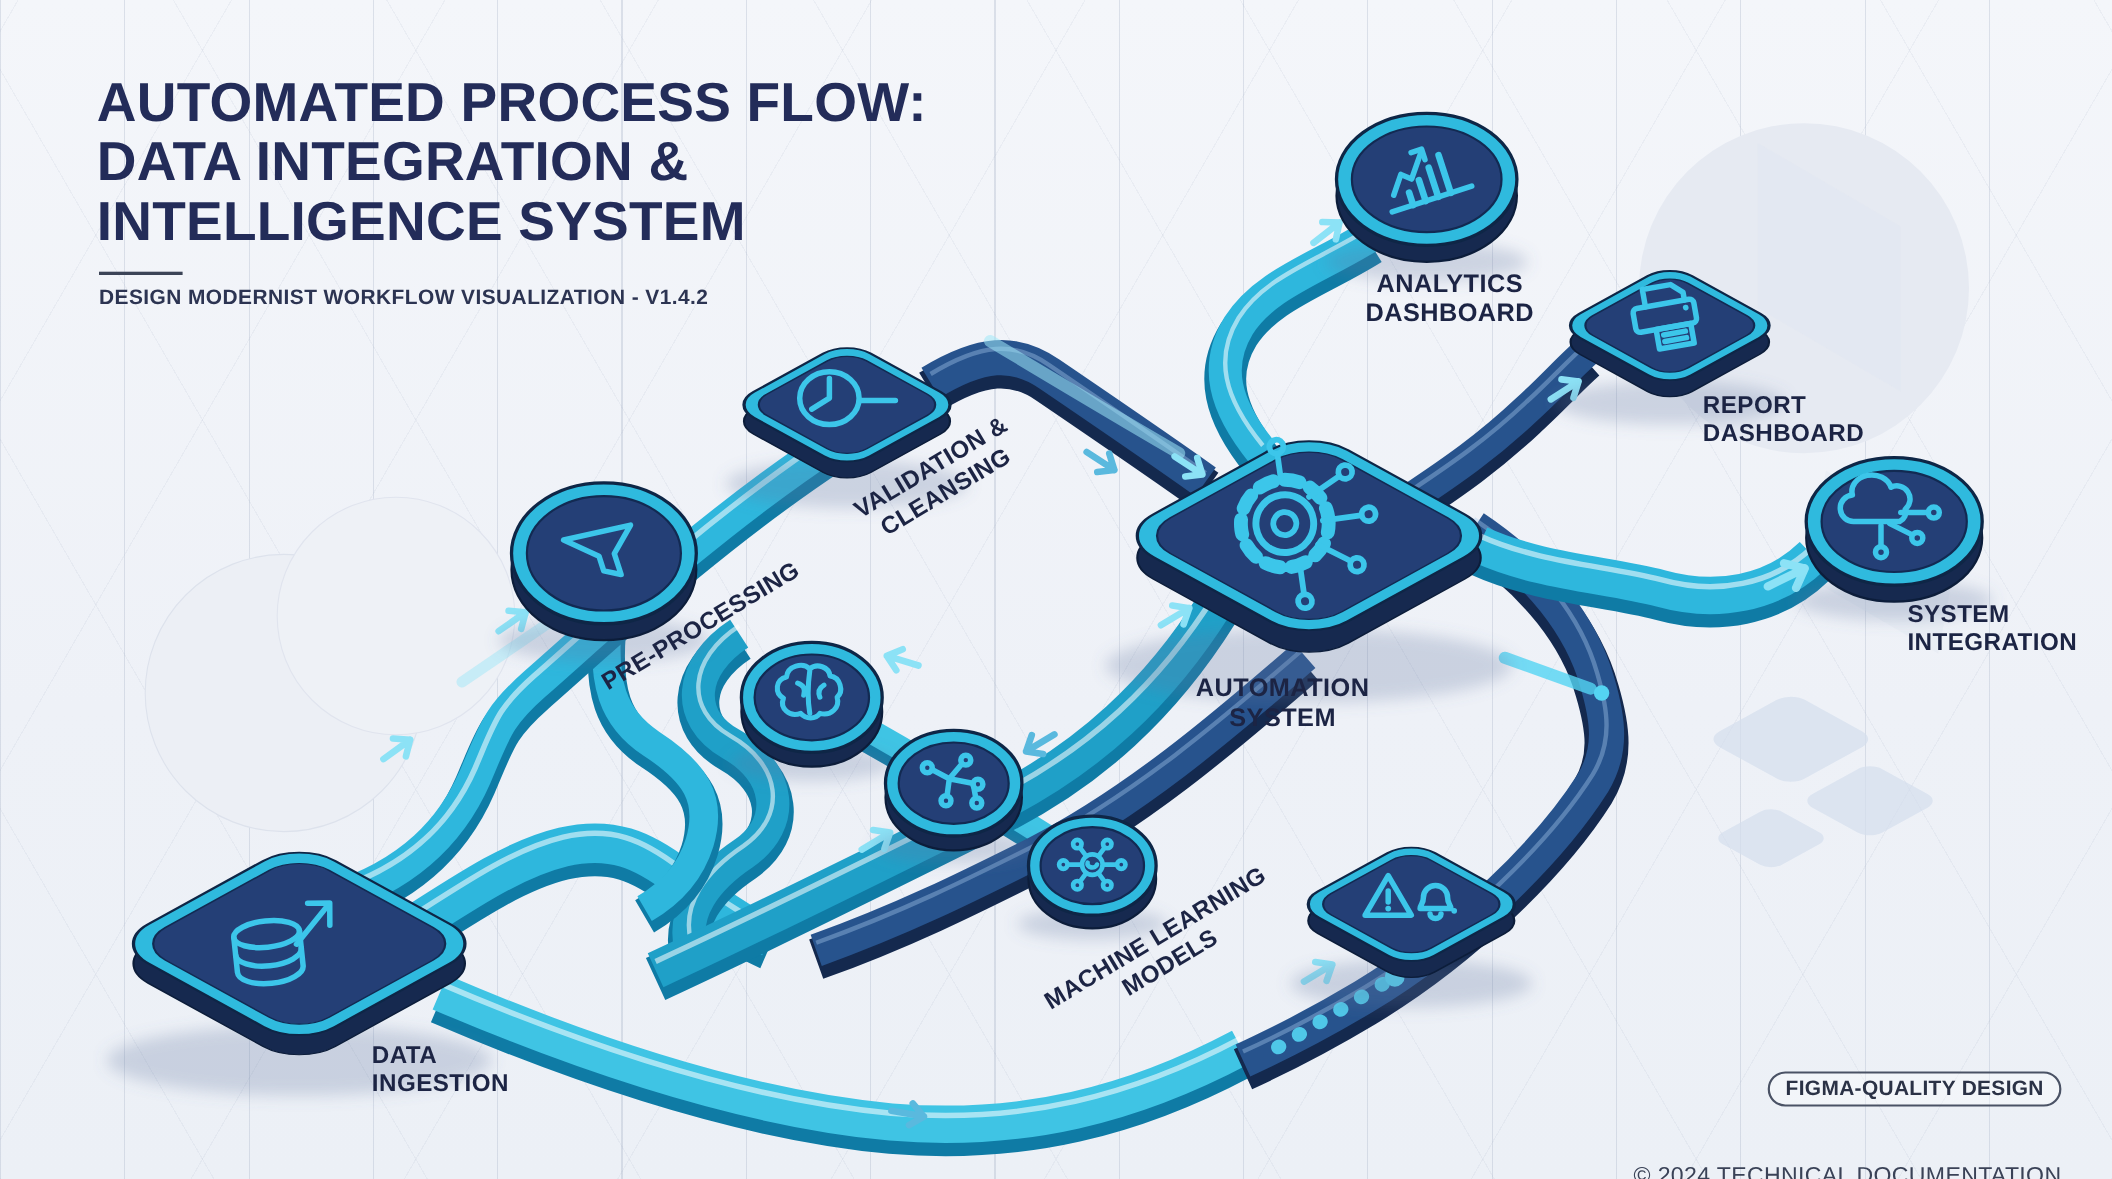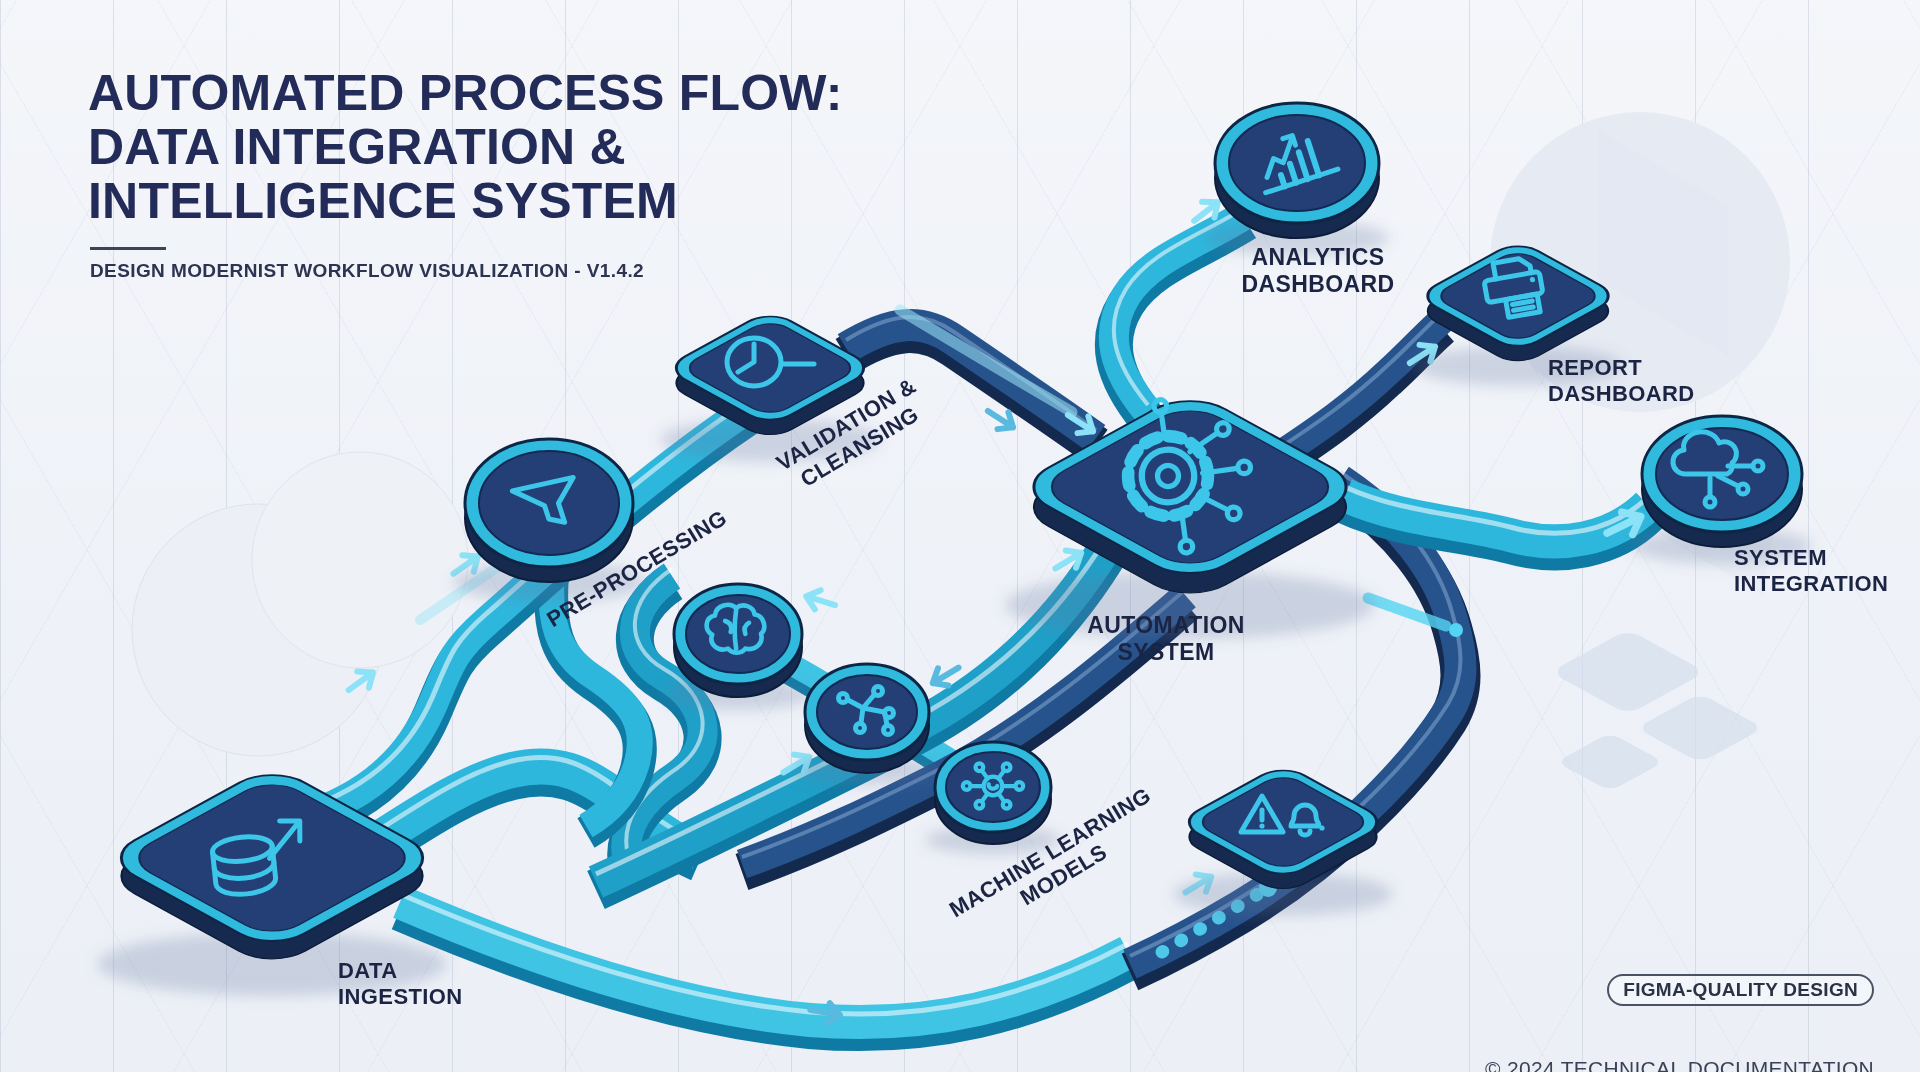--- a/index.html
+++ b/index.html
@@ -364,21 +364,21 @@
 </svg>
 
 <div class="title">
   <div>AUTOMATED PROCESS FLOW:</div>
   <div>DATA INTEGRATION &amp;</div>
   <div>INTELLIGENCE SYSTEM</div>
 </div>
 <div class="title-rule"></div>
 <div class="subtitle">DESIGN MODERNIST WORKFLOW VISUALIZATION - V1.4.2</div>
 
-<div class="node-label" style="left:338px;top:946px;margin-top:12px;">
+<div class="node-label" style="left:338px;top:946px;">
   <div>DATA</div>
   <div>INGESTION</div>
 </div>
 <div class="node-label rot" style="left:487px;top:556px;width:300px;">
   <div>PRE-PROCESSING</div>
 </div>
 <div class="node-label rot" style="left:713px;top:410px;width:280px;">
   <div>VALIDATION &amp;</div>
   <div>CLEANSING</div>
 </div>

